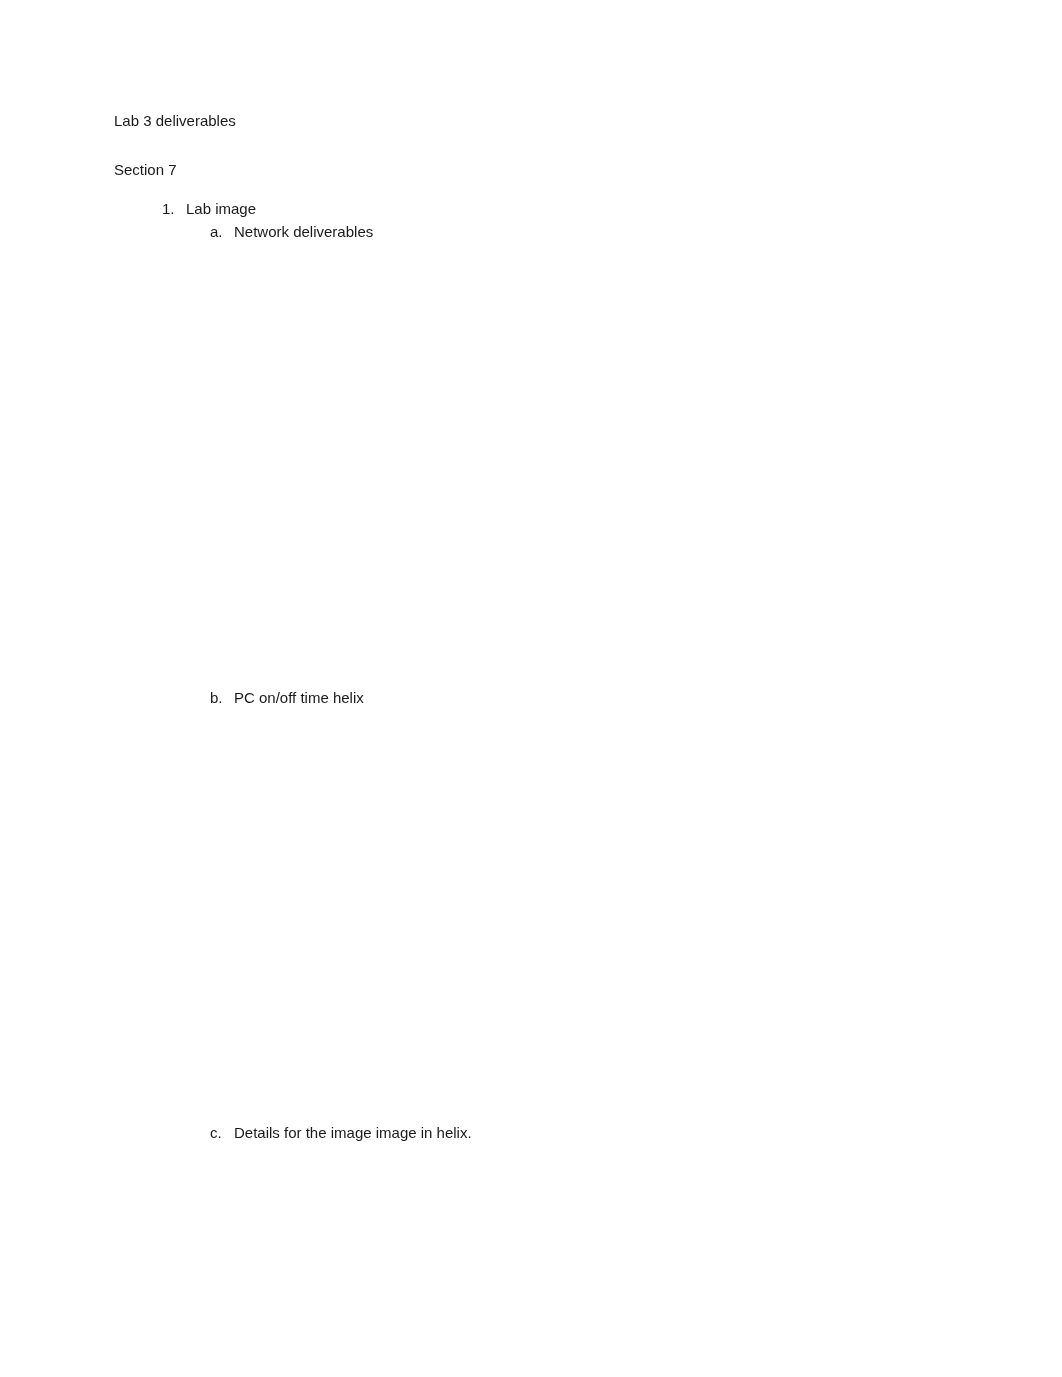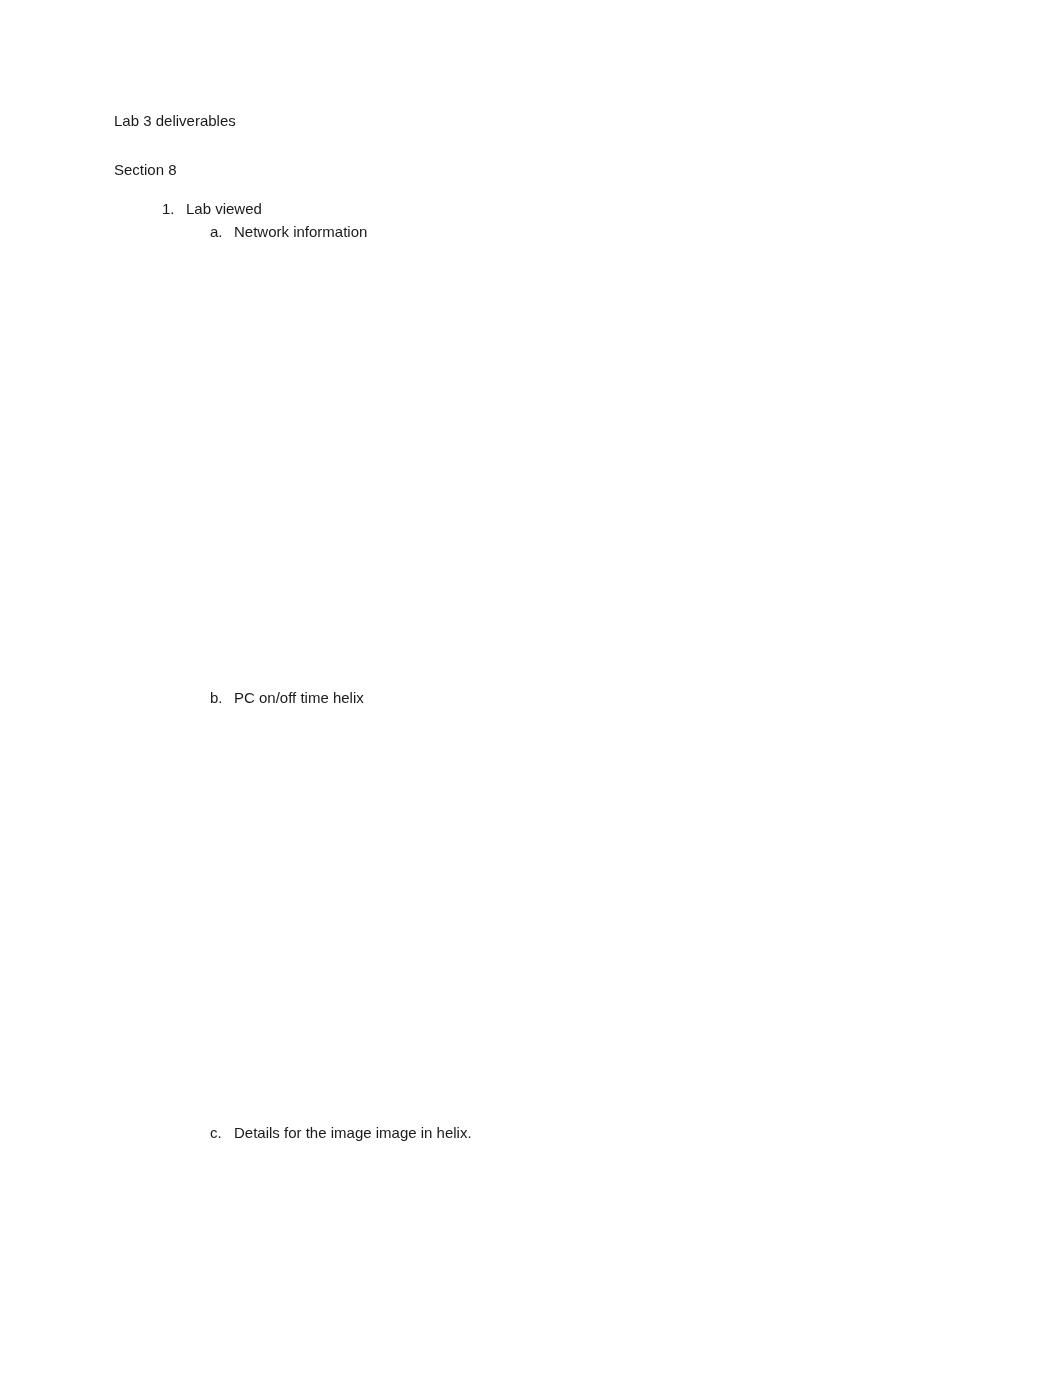--- a/index.html
+++ b/index.html
@@ -60,34 +60,34 @@
       height: 412px;
     }
   </style>
 </head>
 <body>
 
 <div class="page">
 
   <div class="doc-title">Lab 3 deliverables</div>
 
-  <div class="section-heading">Section 8</div>
+  <div class="section-heading">Section 7</div>
 
   <div class="list-level-1">
 
     <div class="list-item-1">
       <span class="marker">1.</span>
-      <span>Lab viewed</span>
+      <span>Lab image</span>
     </div>
 
     <div class="list-level-2">
 
       <div class="list-item-2">
         <span class="marker">a.</span>
-        <span>Network information</span>
+        <span>Network deliverables</span>
       </div>
 
       <div class="gap-large-1"></div>
 
       <div class="list-item-2">
         <span class="marker">b.</span>
         <span>PC on/off time helix</span>
       </div>
 
       <div class="gap-large-2"></div>

